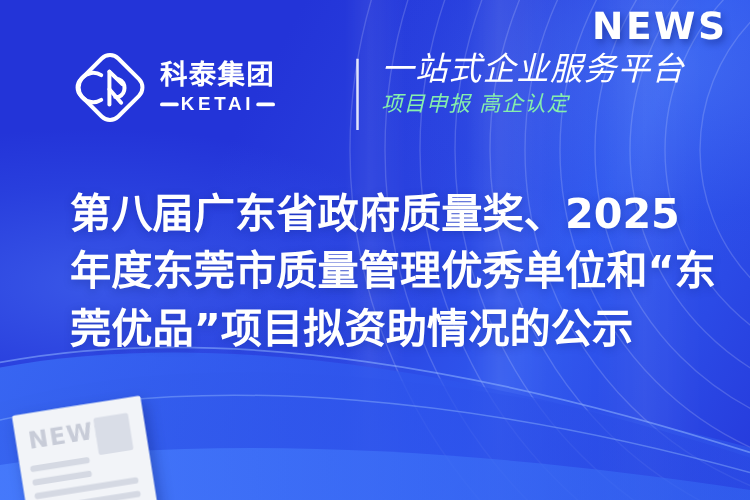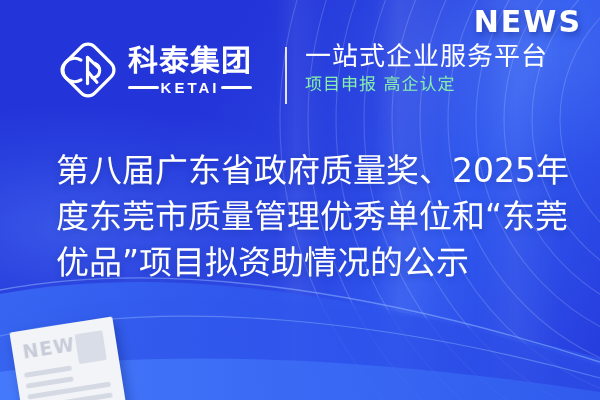--- a/index.html
+++ b/index.html
@@ -71,41 +71,41 @@
     position:absolute;left:0;top:0;width:100%;height:130px;
   }
   .logo-wrap{
     position:absolute;left:58px;top:40px;
     display:flex;align-items:center;gap:10px;
   }
   .logo-mark{width:60px;height:60px;flex:none;}
   .logo-mark svg{display:block;width:100%;height:100%;}
   .logo-type{display:flex;flex-direction:column;align-items:center;}
   .logo-cn{
-    color:#ffffff;font-weight:700;font-size:30px;line-height:1;
+    color:#ffffff;font-weight:700;font-size:22px;line-height:1;
     letter-spacing:1px;
     font-family:"DejaVu Sans","Liberation Sans",sans-serif;
     white-space:nowrap;
   }
   .logo-en{
     display:flex;align-items:center;gap:2px;margin-top:4px;width:100%;
   }
   .logo-en .bar{flex:1;height:3px;background:#fff;border-radius:2px;min-width:10px;}
   .logo-en .txt{
     color:#fff;font-weight:700;font-size:15px;letter-spacing:3px;line-height:1;
     white-space:nowrap;
   }
 
   .divider{
     position:absolute;left:285px;top:47px;
     width:2px;height:57px;background:rgba(255,255,255,.85);
   }
 
   .tagline{
-    position:absolute;left:305px;top:42px;
+    position:absolute;left:305px;top:42px;font-style:italic;
   }
   .tagline-main{
     color:#ffffff;font-size:26px;line-height:1.12;letter-spacing:1px;
     font-family:"DejaVu Sans","Liberation Sans",sans-serif;
     white-space:nowrap;
   }
   .tagline-sub{
     margin-top:4px;
     color:#86efac;font-size:17px;line-height:1.15;letter-spacing:1px;
     font-family:"DejaVu Sans","Liberation Sans",sans-serif;
@@ -117,21 +117,21 @@
     color:#ffffff;font-weight:700;font-size:30px;letter-spacing:2px;
     text-shadow:2px 3px 6px rgba(10,30,120,.45);
     font-family:"DejaVu Sans","Liberation Sans",sans-serif;
   }
 
   
   .headline{
     position:absolute;left:56px;top:148px;width:520px;
     color:#ffffff;
     font-family:"DejaVu Sans","Liberation Sans",sans-serif;
-    font-weight:400;
+    font-weight:700;
     font-size:33px;
     line-height:46px;
     letter-spacing:0px;
     text-shadow:0 2px 7px rgba(10,30,120,.30);
   }
 
   
   .paper{
     position:absolute;left:14px;top:322px;
     width:108px;height:96px;

